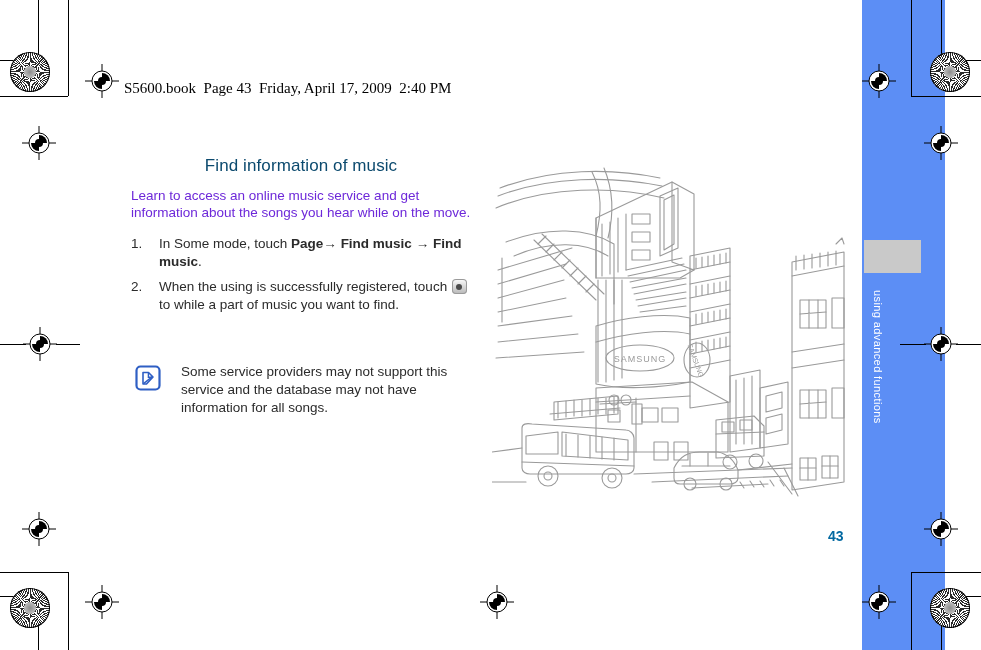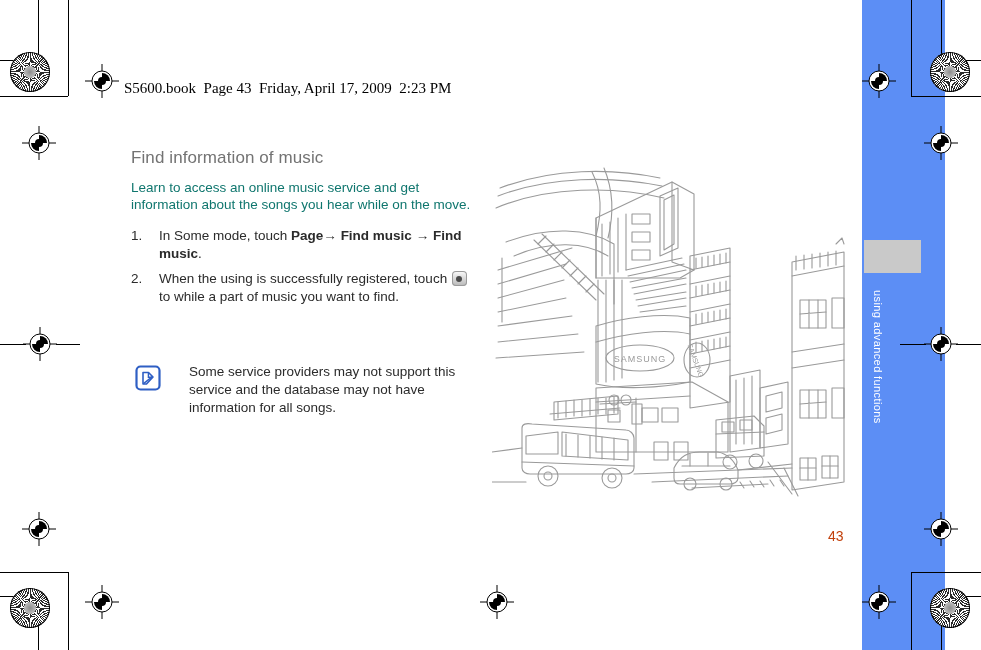--- a/index.html
+++ b/index.html
@@ -90,31 +90,32 @@
   }
 
   
   .content {
     position: absolute;
     left: 131px;
     top: 148px;
     width: 340px;
   }
   .page-heading {
-    color: #737373;
+    color: #0c4a6e;
     font-size: 17px;
     font-weight: normal;
-    margin: 0 0 9px 0;
+    margin: 8px 0 9px 0;
     letter-spacing: .1px;
+    text-align: center;
   }
   .intro {
     margin: 12px 0 14px 0;
     font-size: 13.5px;
     line-height: 16.5px;
-    color: #0f766e;
+    color: #6d28d9;
   }
   .steps {
     margin: 0;
     padding: 0;
     list-style: none;
   }
   .step {
     position: relative;
     padding-left: 28px;
     font-size: 13.5px;
@@ -154,21 +155,21 @@
     background: #4a4a4a;
   }
 
   
   .note {
     position: absolute;
     left: 135px;
     top: 363px;
     width: 336px;
     display: flex;
-    gap: 28px;
+    gap: 20px;
   }
   .note-icon {
     flex: 0 0 auto;
     width: 26px;
     height: 26px;
     margin-top: 2px;
   }
   .note-text {
     font-size: 13.5px;
     line-height: 18px;
@@ -183,21 +184,22 @@
     width: 356px;
     height: 345px;
   }
 
   
   .page-number {
     position: absolute;
     left: 828px;
     top: 528px;
     font-size: 14px;
-    color: #c2410c;
+    color: #0369a1;
+    font-weight: bold;
   }
 </style>
 </head>
 <body>
 
 <div class="sidebar-band"></div>
 <div class="sidebar-tab"></div>
 <div class="sidebar-label">using advanced functions</div>
 
 <div class="trim v" style="left:68px;  top:0;    height:96px;"></div>
@@ -334,21 +336,21 @@
     <path d="M17 25 A8 8 0 0 1 9 17 L17 17 Z" fill="#000"></path>
     <circle cx="17" cy="17" r="4" fill="#000"></circle>
   </svg>
 </div>
 
 <div class="starburst" style="left:10px;  top:52px;"></div>
 <div class="starburst" style="left:930px; top:52px;"></div>
 <div class="starburst" style="left:10px;  top:588px;"></div>
 <div class="starburst" style="left:930px; top:588px;"></div>
 
-<div class="file-header">S5600.book  Page 43  Friday, April 17, 2009  2:23 PM</div>
+<div class="file-header">S5600.book  Page 43  Friday, April 17, 2009  2:40 PM</div>
 
 <div class="content">
   <h1 class="page-heading">Find information of music</h1>
   <p class="intro">Learn to access an online music service and get information about the songs you hear while on the move.</p>
 
   <ol class="steps">
     <li class="step">
       <span class="step-num">1.</span>
       <span>In Some mode, touch </span><b>Page</b><span>→</span> <b>Find music</b> <span>→</span>
       <b>Find music</b><span>.</span>

